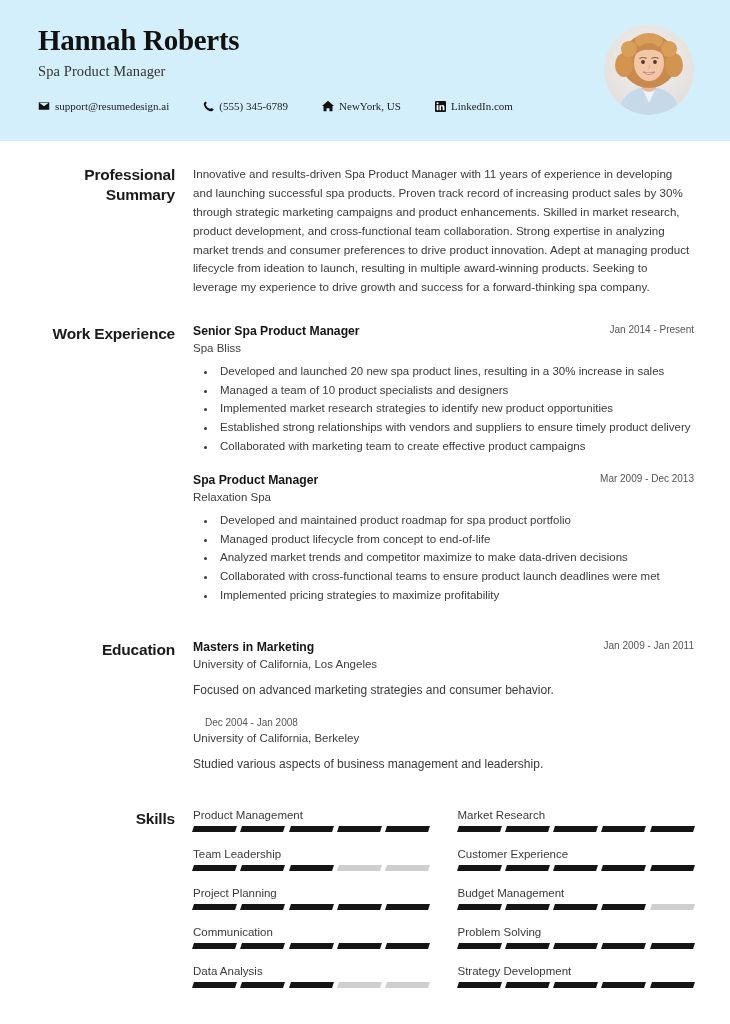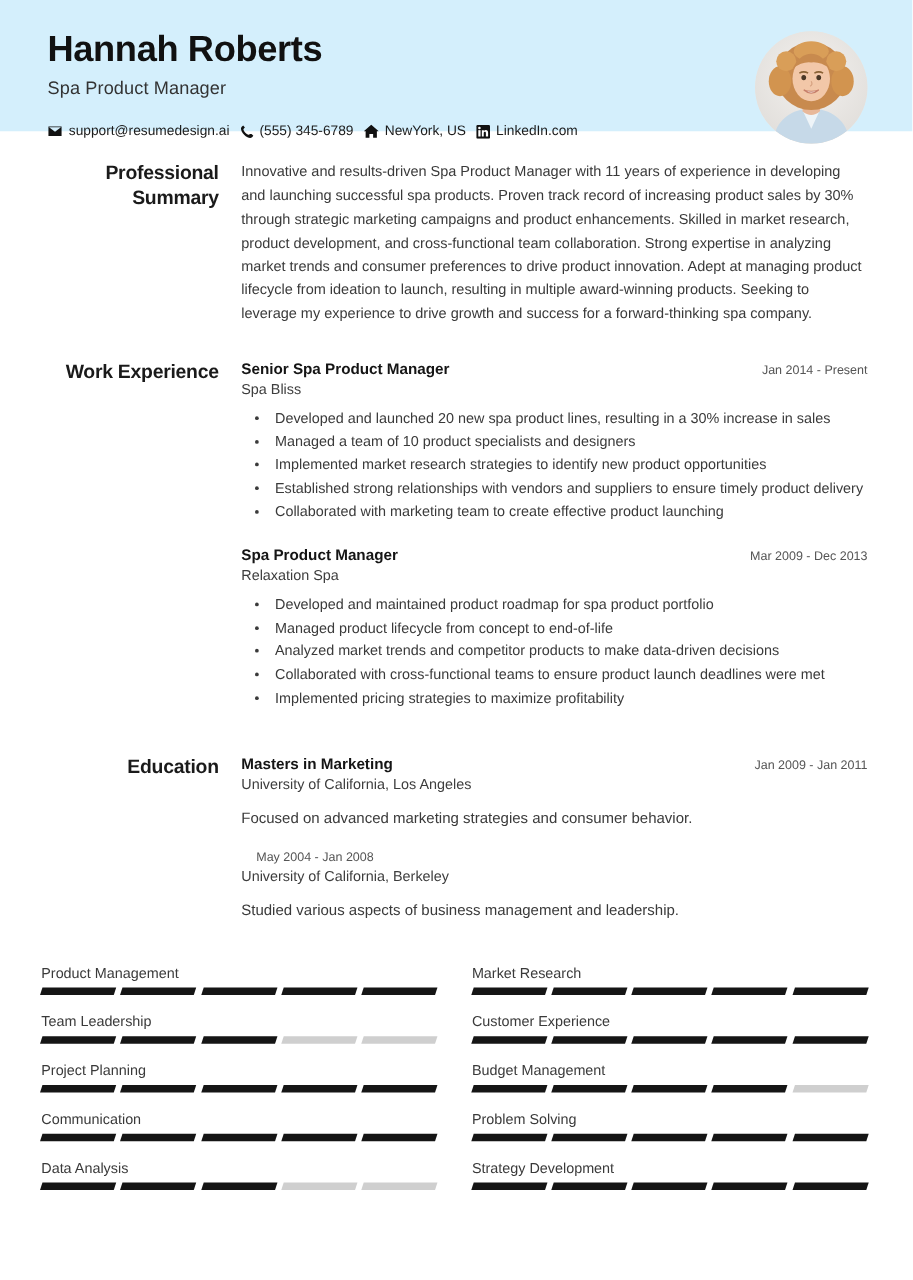--- a/index.html
+++ b/index.html
@@ -8,42 +8,43 @@
     height: 1024px;
     background: #ffffff;
     font-family: "Liberation Sans", sans-serif;
     color: #2b2b2b;
     overflow: hidden;
   }
 
   
   .header {
     position: relative;
-    height: 105px;
+    height: 141px;
     background: #d4effc;
     padding: 24px 21px 0 38px;
+    font-family: Liberation Serif, serif;
   }
   .name {
     font-size: 29px;
     font-weight: bold;
     letter-spacing: -0.3px;
     color: #111111;
     line-height: 1.15;
   }
   .title {
     font-size: 14.5px;
     color: #333333;
     margin-top: 6px;
     letter-spacing: 0.1px;
   }
   .contact-row {
     display: flex;
     align-items: center;
     margin-top: 20px;
-    gap: 8px;
+    gap: 34px;
     font-size: 11px;
     color: #1c1c1c;
   }
   .contact-item {
     display: flex;
     align-items: center;
     gap: 5px;
     white-space: nowrap;
   }
   .contact-item svg { display: block; }
@@ -92,21 +93,21 @@
   }
 
   
   #experience-section { margin-top: 27px; }
   #education-section { margin-top: 30px; }
   .entry { margin-bottom: 6px; }
   .entry + .entry { margin-top: 18px; }
   .entry-head {
     display: flex;
     justify-content: space-between;
-    align-items: flex-end;
+    align-items: flex-start;
   }
   .entry-role {
     font-size: 12.2px;
     font-weight: bold;
     color: #151515;
   }
   .entry-date {
     font-size: 10px;
     color: #555555;
     white-space: nowrap;
@@ -266,62 +267,63 @@
           <div class="entry-head">
             <div class="entry-role">Senior Spa Product Manager</div>
             <div class="entry-date">Jan 2014 - Present</div>
           </div>
           <div class="entry-org">Spa Bliss</div>
           <ul class="bullets">
             <li>Developed and launched 20 new spa product lines, resulting in a 30% increase in sales</li>
             <li>Managed a team of 10 product specialists and designers</li>
             <li>Implemented market research strategies to identify new product opportunities</li>
             <li>Established strong relationships with vendors and suppliers to ensure timely product delivery</li>
-            <li>Collaborated with marketing team to create effective product launching</li>
+            <li>Collaborated with marketing team to create effective product campaigns</li>
           </ul>
         </div>
         <div class="entry">
           <div class="entry-head">
             <div class="entry-role">Spa Product Manager</div>
             <div class="entry-date">Mar 2009 - Dec 2013</div>
           </div>
           <div class="entry-org">Relaxation Spa</div>
           <ul class="bullets">
             <li>Developed and maintained product roadmap for spa product portfolio</li>
             <li>Managed product lifecycle from concept to end-of-life</li>
-            <li>Analyzed market trends and competitor products to make data-driven decisions</li>
+            <li>Analyzed market trends and competitor maximize to make data-driven decisions</li>
             <li>Collaborated with cross-functional teams to ensure product launch deadlines were met</li>
             <li>Implemented pricing strategies to maximize profitability</li>
           </ul>
         </div>
       </div>
   </div>
 
   <div class="section" id="education-section">
     <div class="sec-label">Education</div>
     <div class="sec-body" id="education-body">
         <div class="entry">
           <div class="entry-head">
             <div class="entry-role">Masters in Marketing</div>
             <div class="entry-date">Jan 2009 - Jan 2011</div>
           </div>
           <div class="entry-org">University of California, Los Angeles</div>
           <div class="entry-desc">Focused on advanced marketing strategies and consumer behavior.</div>
         </div>
         <div class="entry">
           <div class="entry-head">
-            <div class="entry-date">May 2004 - Jan 2008</div>
+            <div class="entry-date">Dec 2004 - Jan 2008</div>
           </div>
           <div class="entry-org">University of California, Berkeley</div>
           <div class="entry-desc">Studied various aspects of business management and leadership.</div>
         </div>
       </div>
   </div>
 
   <div class="section" id="skills-section">
+    <div class="sec-label">Skills</div>
     <div class="sec-body">
       <div class="skill-grid" id="skills-grid">
           <div class="skill-cell">
             <div class="skill-name">Product Management</div>
             <div class="bar-track">
               <div class="bar-seg on"></div>
               <div class="bar-seg on"></div>
               <div class="bar-seg on"></div>
               <div class="bar-seg on"></div>
               <div class="bar-seg on"></div>

